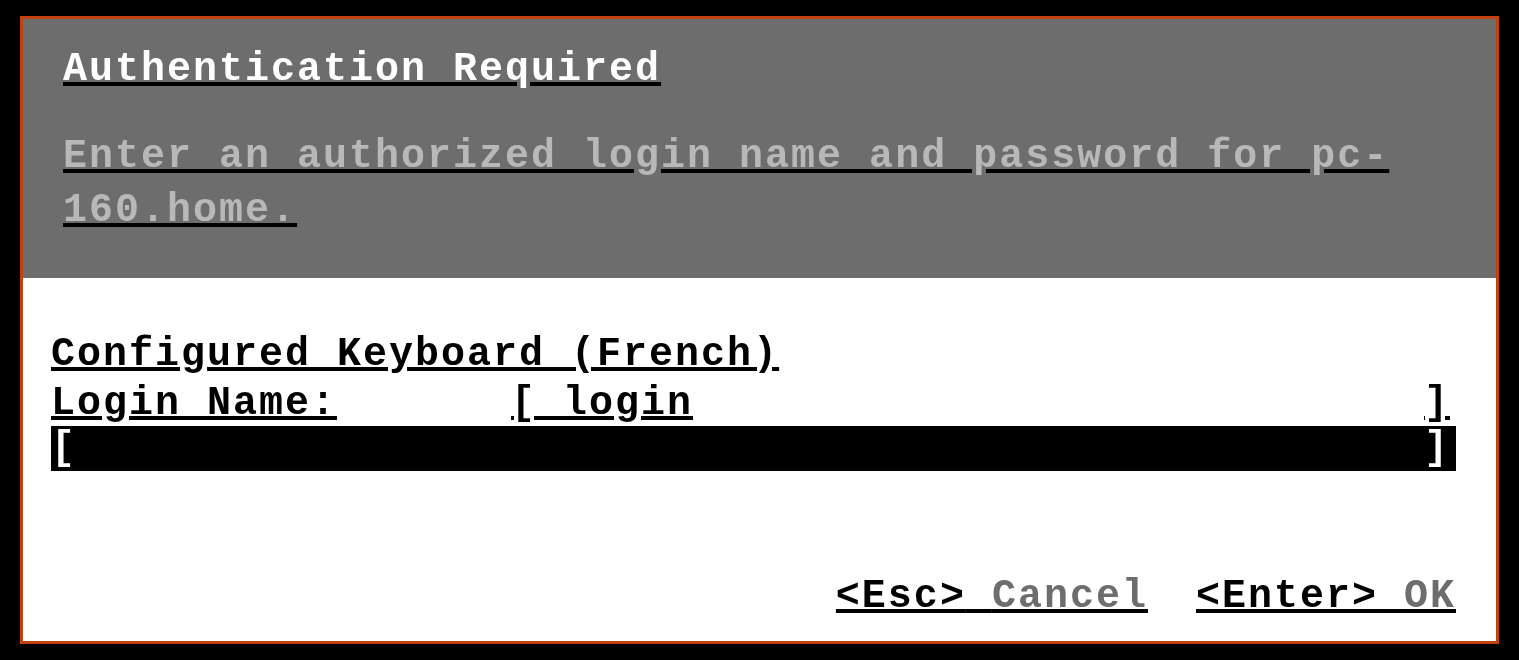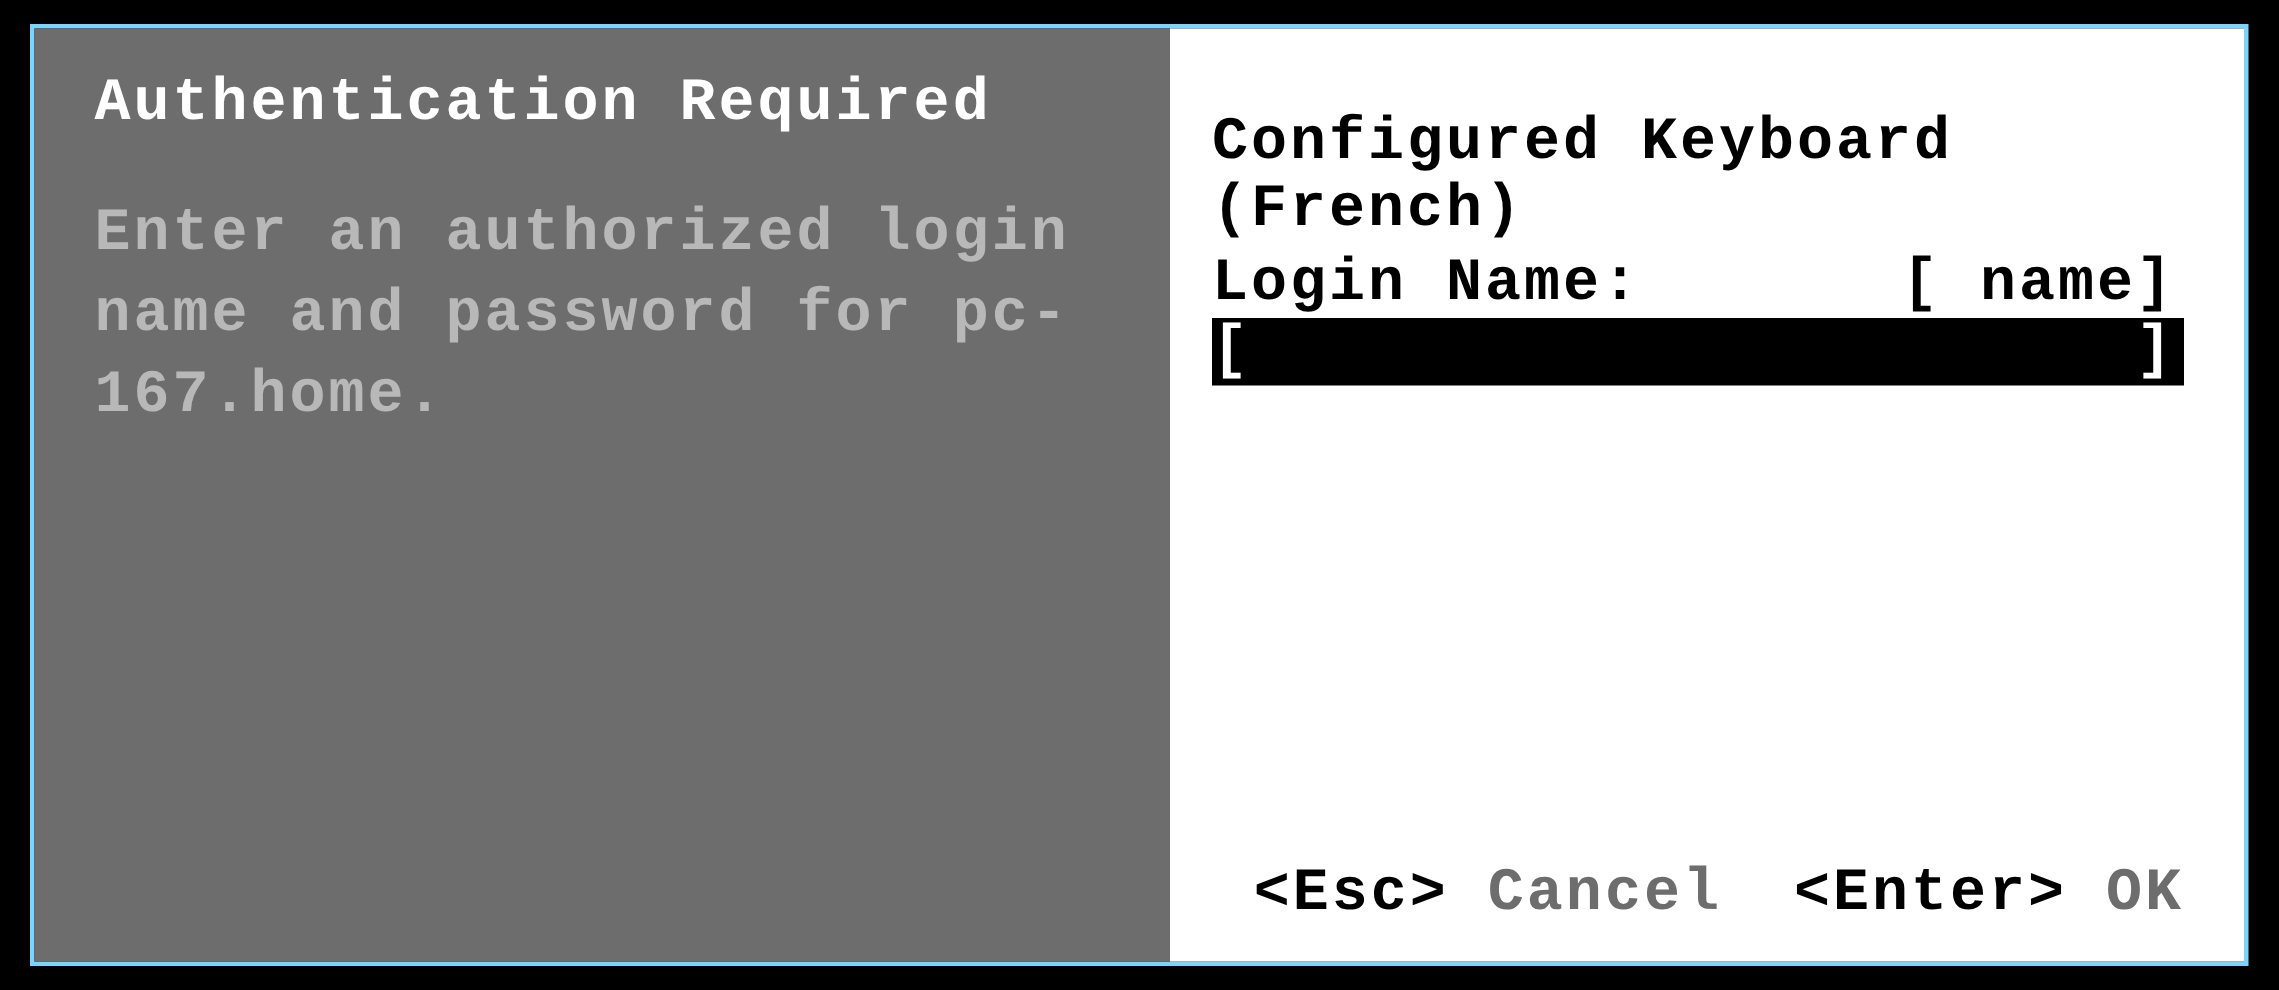--- a/index.html
+++ b/index.html
@@ -15,23 +15,25 @@
       font-weight: bold;
       position: relative;
       overflow: hidden;
     }
     .outer {
       background: #000;
       padding: 16px 20px;
       height: 100%;
     }
     .dialog {
-      border: 3px solid #7dd3fc;
+      border: 3px solid #c2410c;
       height: 100%;
       display: flex;
+      flex-direction: column;
+      text-decoration: underline;
     }
     .header {
       background: #6d6d6d;
       padding: 28px 40px 40px 40px;
     }
     .title {
       color: #fff;
       font-size: 40px;
       letter-spacing: 2px;
       margin-bottom: 38px;
@@ -101,29 +103,29 @@
       color: #6d6d6d;
     }
   </style>
 </head>
 <body>
 
 <div class="outer">
   <div class="dialog">
     <div class="header">
       <div class="title">Authentication Required</div>
-      <div class="subtitle">Enter an authorized login name and password for pc-167.home.</div>
+      <div class="subtitle">Enter an authorized login name and password for pc-160.home.</div>
     </div>
     <div class="body">
       <div class="keyboard-line">Configured Keyboard (French)</div>
 
       <div class="form-row normal">
         <span class="label">Login Name:</span>
         <span class="bracket-open">[ </span>
-        <span class="value">name</span>
+        <span class="value">login</span>
         <span class="bracket-close">]</span>
       </div>
 
       <div class="form-row selected">
         <span class="bracket-open">[ </span>
         <span class="value"></span>
         <span class="bracket-close">]</span>
       </div>
 
       <div class="footer">

